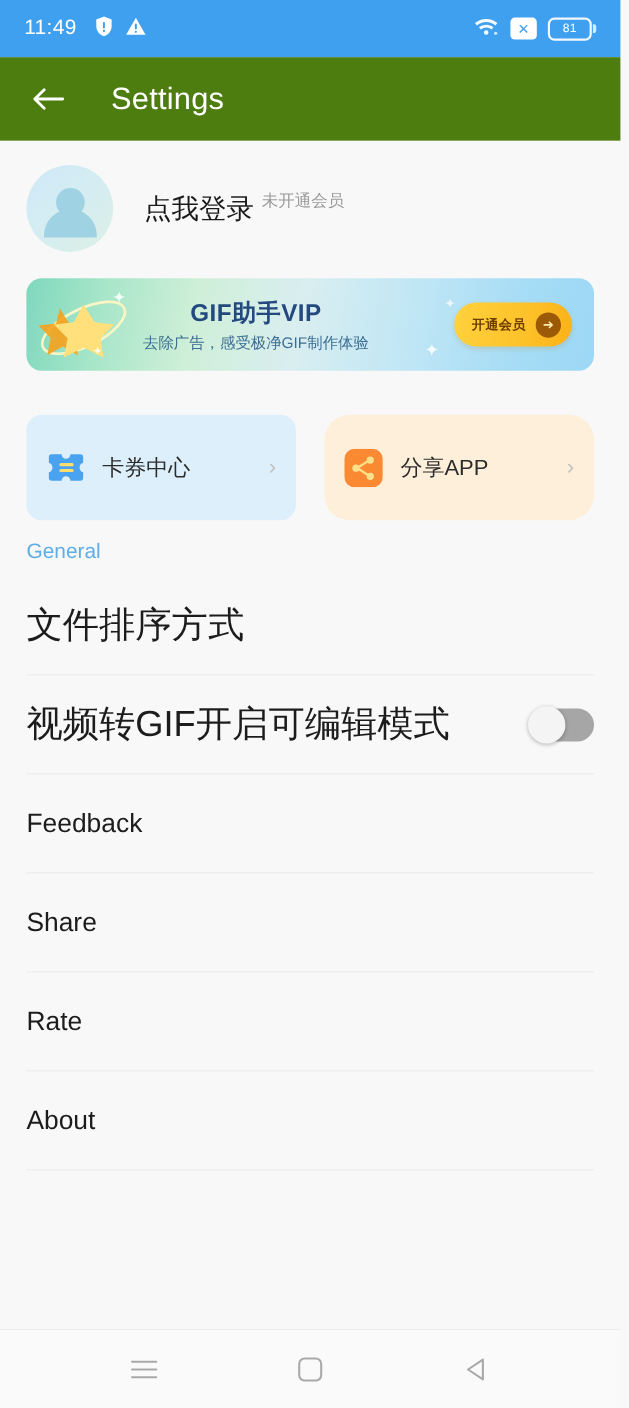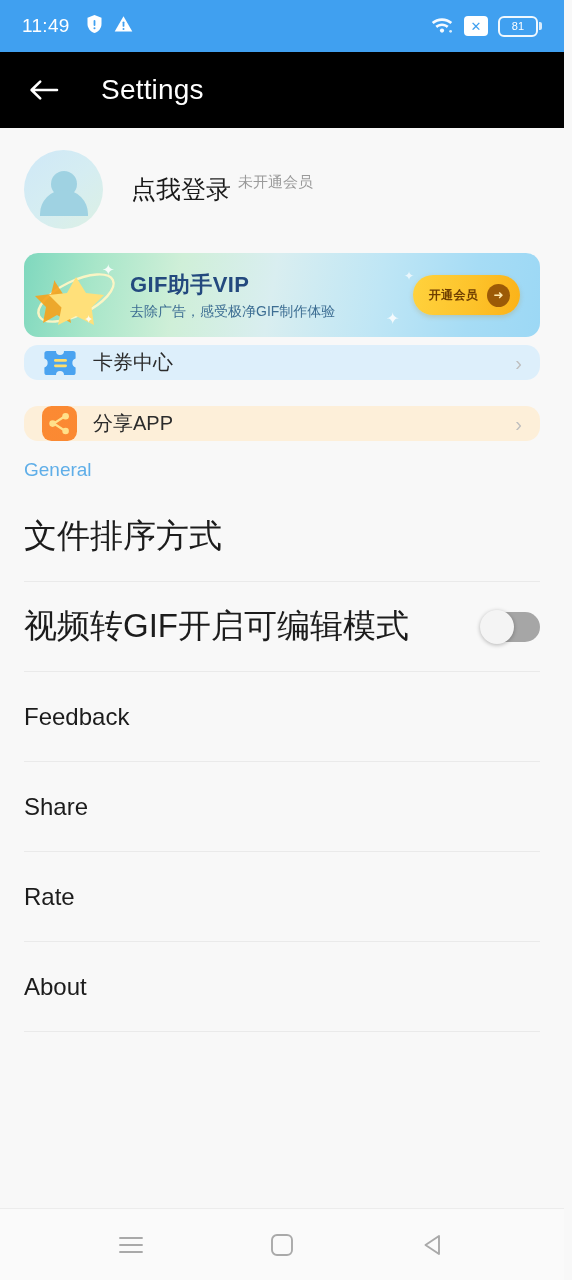--- a/index.html
+++ b/index.html
@@ -30,21 +30,21 @@
   .battery { display:flex; align-items:center; }
   .batt-body {
     width:40px; height:21px; border:2px solid rgba(255,255,255,.92); border-radius:6px;
     display:flex; align-items:center; justify-content:center;
     font-size:11px; font-weight:500; color:#fff; letter-spacing:.2px;
   }
   .batt-cap { width:3px; height:8px; background:rgba(255,255,255,.8); border-radius:0 2px 2px 0; margin-left:1px; }
 
   
   .appbar {
-    height:76px; flex:0 0 76px; background:#000000;
+    height:76px; flex:0 0 76px; background:#4d7c0f;
     display:flex; align-items:center; padding:0 26px; color:#fff;
   }
   .back-btn { width:34px; height:34px; display:flex; align-items:center; justify-content:center; cursor:pointer; }
   .appbar-title { font-size:28px; font-weight:500; margin-left:41px; letter-spacing:.2px; }
 
   
   .content { flex:1 1 auto; background:#F8F8F8; overflow:hidden; position:relative; }
 
   
   .profile { display:flex; align-items:center; padding:22px 24px 20px 24px; cursor:pointer; }
@@ -59,45 +59,45 @@
   .profile-name { font-size:25px; color:#1A1A1A; font-weight:400; }
   .profile-sub { font-size:15px; color:#9A9A9A; }
 
   
   .vip-banner {
     position:relative; margin:4px 24px 0 24px; height:84px; border-radius:14px;
     background:linear-gradient(100deg,#7FD8BE 0%,#A8E6C9 14%,#CFEFD8 30%,#D9EEF0 48%,#BFE6F5 68%,#A6DCF5 86%,#9CD8F5 100%);
     display:flex; align-items:center; overflow:hidden; cursor:pointer;
   }
   .vip-star { position:absolute; left:6px; top:14px; width:92px; height:62px; }
-  .vip-text { margin-left:106px; display:flex; flex-direction:column; gap:3px; z-index:2; }
+  .vip-text { margin-left:106px; display:flex; flex-direction:column; gap:3px; z-index:2;align-items:center; }
   .vip-title { font-size:22px; font-weight:bold; color:#23497E; letter-spacing:.4px; }
   .vip-sub { font-size:14px; color:#3D6E93; }
   .vip-cta {
     position:absolute; right:20px; top:50%; transform:translateY(-50%);
     height:40px; padding:0 10px 0 16px; border-radius:20px;
     background:linear-gradient(100deg,#FFD23D 0%,#FDC32B 55%,#FBB218 100%);
     display:flex; align-items:center; gap:9px; cursor:pointer;
     box-shadow:0 2px 5px rgba(180,120,10,.22);
   }
   .vip-cta-label { font-size:12px; font-weight:bold; color:#6E3D00; letter-spacing:.3px; }
   .vip-cta-arrow {
     width:23px; height:23px; border-radius:50%; background:#9C5A07;
     display:flex; align-items:center; justify-content:center; color:#FFE9AE; font-size:12px; line-height:1;
   }
   .spark { position:absolute; color:#fff; opacity:.85; pointer-events:none; }
 
   
-  .quick-row { display:flex; gap:26px; padding:8px 24px 0 24px;flex-direction:column; }
+  .quick-row { display:flex; gap:26px; padding:40px 24px 0 24px; }
   .quick-card {
     flex:1 1 0; height:96px; border-radius:14px; display:flex; align-items:center;
     padding:0 18px; cursor:pointer;
   }
   .quick-card.coupon { background:#DDEFFB; }
-  .quick-card.share { background:#FDEFD9; }
+  .quick-card.share { background:#FDEFD9;border-radius:23px; }
   .qc-icon { width:35px; height:35px; flex:0 0 35px; display:flex; align-items:center; justify-content:center; }
   .qc-label { margin-left:16px; font-size:20px; color:#2C2C2C; }
   .qc-chevron { margin-left:auto; color:#BFBFBF; font-size:20px; line-height:1; font-weight:300;}
 
   
   .section-title { padding:18px 24px 10px 24px; font-size:19px; color:#5FAEE8; }
 
   
   .list { padding:0 24px; }
   .row {

